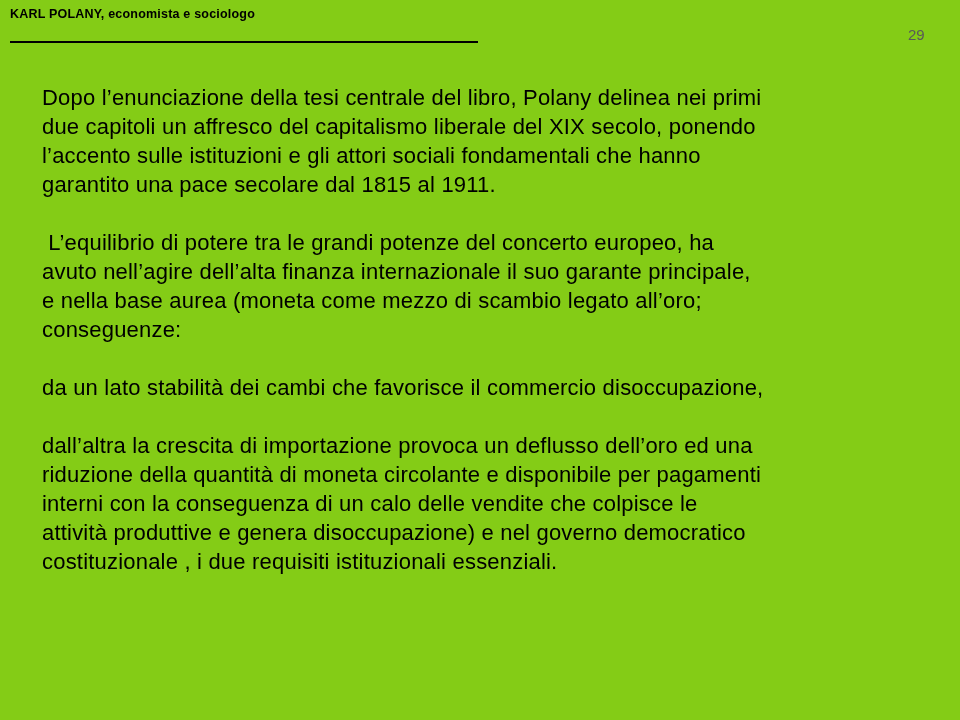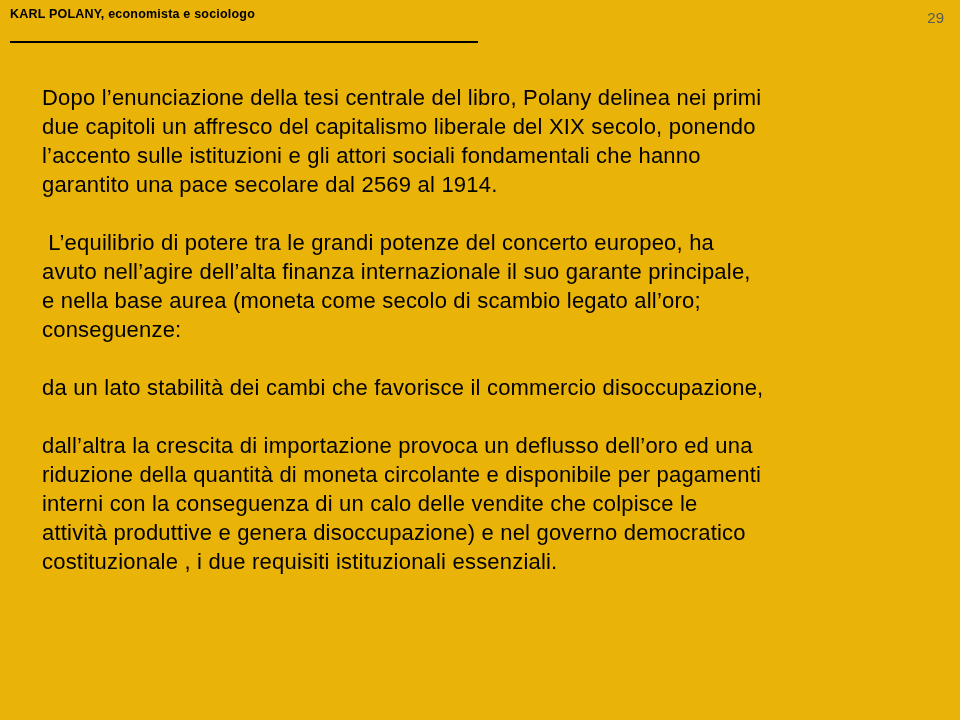--- a/index.html
+++ b/index.html
@@ -1,21 +1,21 @@
 <!DOCTYPE html>
 <html><head>
 <meta charset="utf-8">
 <style>
   * { margin: 0; padding: 0; box-sizing: border-box; }
   html, body { background: #ffffff; }
   .slide {
     position: relative;
     width: 960px;
     height: 720px;
-    background: #eab308;
+    background: #84cc16;
     overflow: hidden;
     font-family: "Liberation Sans", "DejaVu Sans", sans-serif;
     color: #000000;
   }
   .header {
     position: absolute;
     top: 6px;
     left: 10px;
     width: 560px;
   }
@@ -30,24 +30,24 @@
   .header-rule {
     position: absolute;
     top: 41px;
     left: 10px;
     width: 468px;
     height: 2px;
     background: #000000;
   }
   .page-number {
     position: absolute;
-    top: 9px;
+    top: 26px;
     left: 908px;
     width: 36px;
-    text-align: right;
+    text-align: left;
     font-size: 15px;
     line-height: 18px;
     color: #595959;
   }
   .body-text {
     position: absolute;
     top: 83px;
     left: 42px;
     width: 890px;
   }
@@ -71,24 +71,24 @@
   </div>
 
   <div class="header-rule"></div>
 
   <div class="page-number">29</div>
 
   <div class="body-text">
     <p>Dopo l’enunciazione della tesi centrale del libro, Polany delinea nei primi
 due capitoli un affresco del capitalismo liberale del XIX secolo, ponendo
 l’accento sulle istituzioni e gli attori sociali fondamentali che hanno
-garantito una pace secolare dal 2569 al 1914.</p>
+garantito una pace secolare dal 1815 al 1911.</p>
     <p> L’equilibrio di potere tra le grandi potenze del concerto europeo, ha
 avuto nell’agire dell’alta finanza internazionale il suo garante principale,
-e nella base aurea (moneta come secolo di scambio legato all’oro;
+e nella base aurea (moneta come mezzo di scambio legato all’oro;
 conseguenze:</p>
     <p>da un lato stabilità dei cambi che favorisce il commercio disoccupazione,</p>
     <p>dall’altra la crescita di importazione provoca un deflusso dell’oro ed una
 riduzione della quantità di moneta circolante e disponibile per pagamenti
 interni con la conseguenza di un calo delle vendite che colpisce le
 attività produttive e genera disoccupazione) e nel governo democratico
 costituzionale , i due requisiti istituzionali essenziali.</p>
   </div>
 
 </div>

